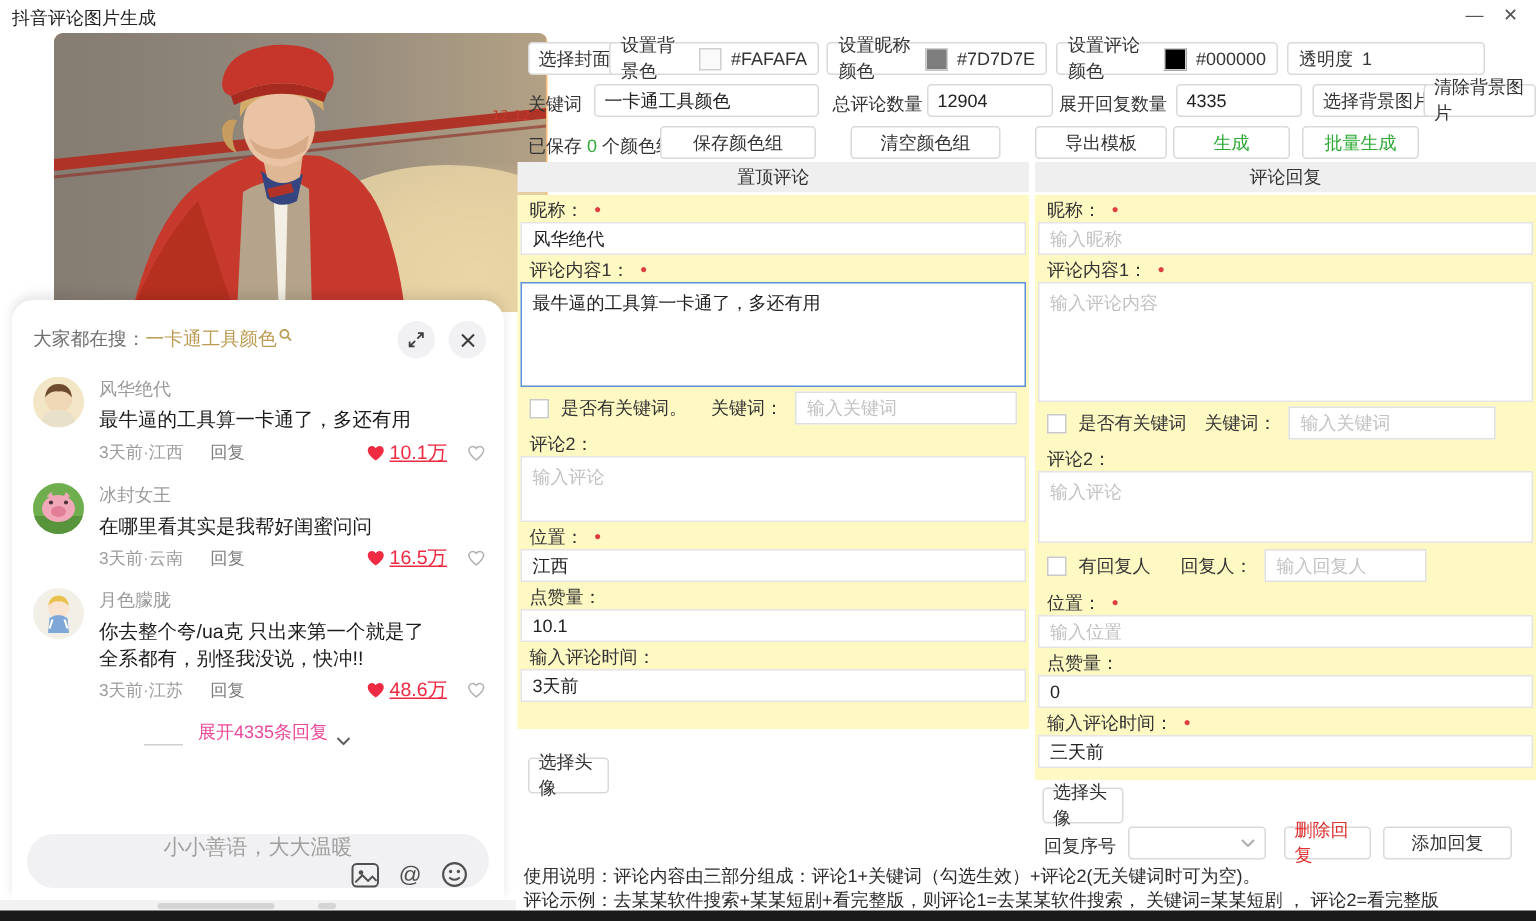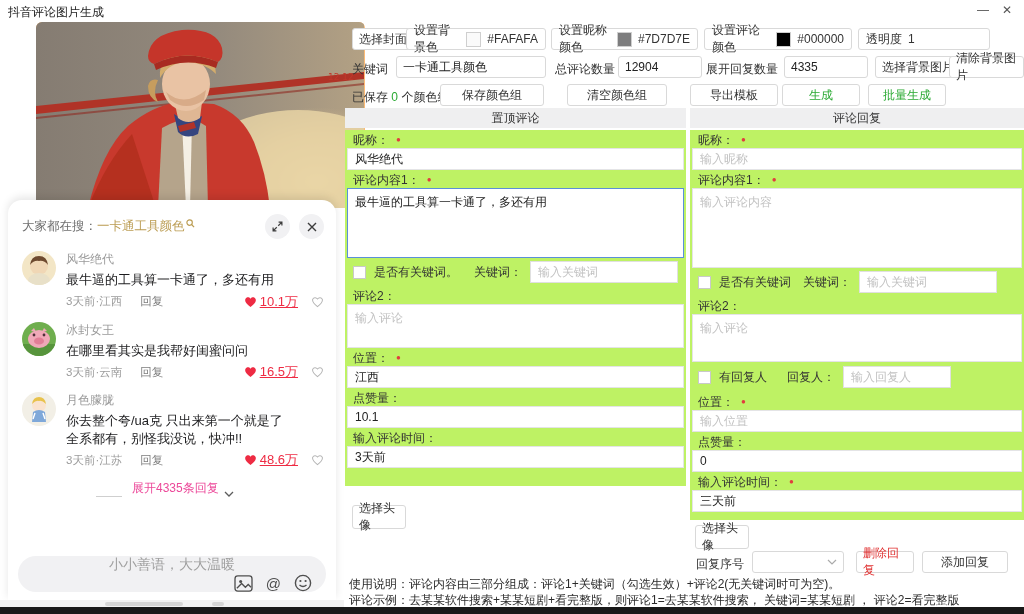--- a/index.html
+++ b/index.html
@@ -50,21 +50,21 @@
   .swatch { width:15px; height:15px; border:1px solid #cfcfcf; flex:none; }
   .tb-label { position:absolute; font-size:12px; color:#333; }
   .tb-input { position:absolute; height:22px; border:1px solid #d9d9d9; border-radius:3px;
     font-size:12px; color:#222; padding:0 6px; background:#fff; font-family:inherit; }
   .green { color:#2aa933; }
   .red-text { color:#e03131; }
 
   
   .col-header { position:absolute; top:108px; height:20px; background:#efeff0; color:#333;
     display:flex; align-items:center; justify-content:center; font-size:12px; }
-  .panel { position:absolute; top:130px; background:#bef264; padding:0 2px; }
+  .panel { position:absolute; top:130px; background:#fef9c3; padding:0 2px; }
   .lbl { display:flex; align-items:center; gap:7px; height:18px; padding:2px 6px 0 6px; color:#333; }
   .dot { color:#e03e3e; font-size:8px; line-height:1; }
   .f-input { display:block; width:100%; height:22px; border:1px solid #e4e4e6; background:#fff;
     font-size:12px; color:#222; padding:0 7px; font-family:inherit; }
   .f-input::placeholder, .f-area::placeholder, .s-input::placeholder { color:#c2c2c2; }
   .f-area { display:block; width:100%; border:1px solid #e4e4e6; background:#fff; resize:none;
     font-size:12px; color:#222; padding:4px 7px; font-family:inherit; line-height:1.5; }
   .f-area.focused { border:1px solid #5b8fd9; }
   .chk-row { display:flex; align-items:center; height:28px; padding-left:6px; gap:8px; color:#333; }
   .chk { appearance:none; width:13px; height:13px; border:1px solid #c9c9c9; background:#fff; flex:none; }

